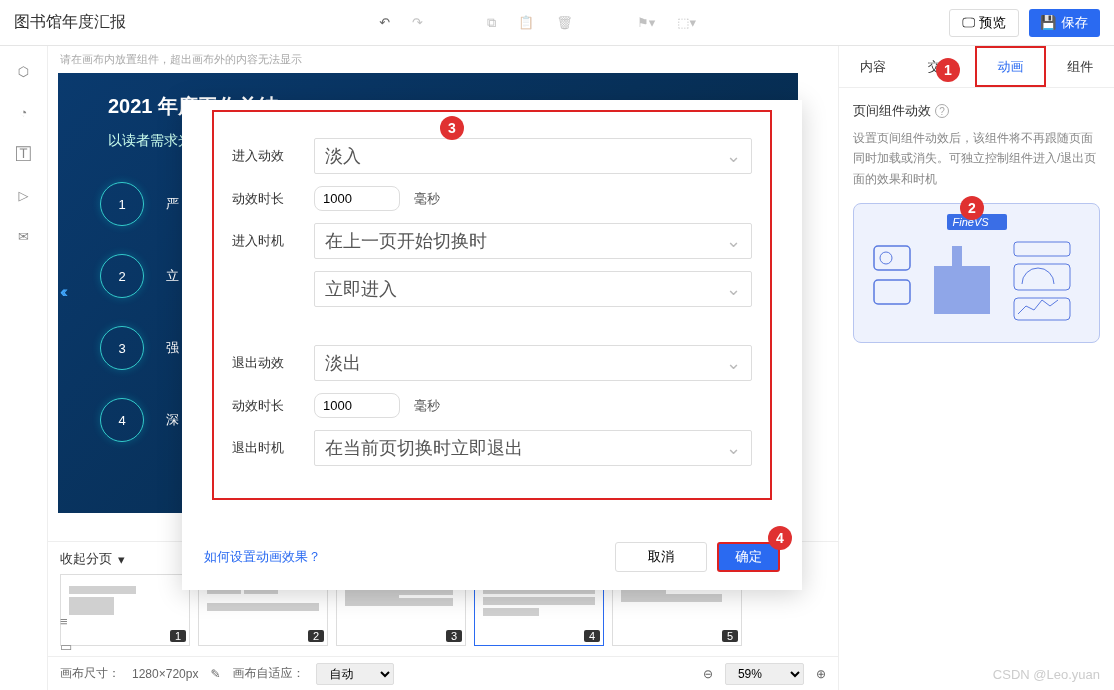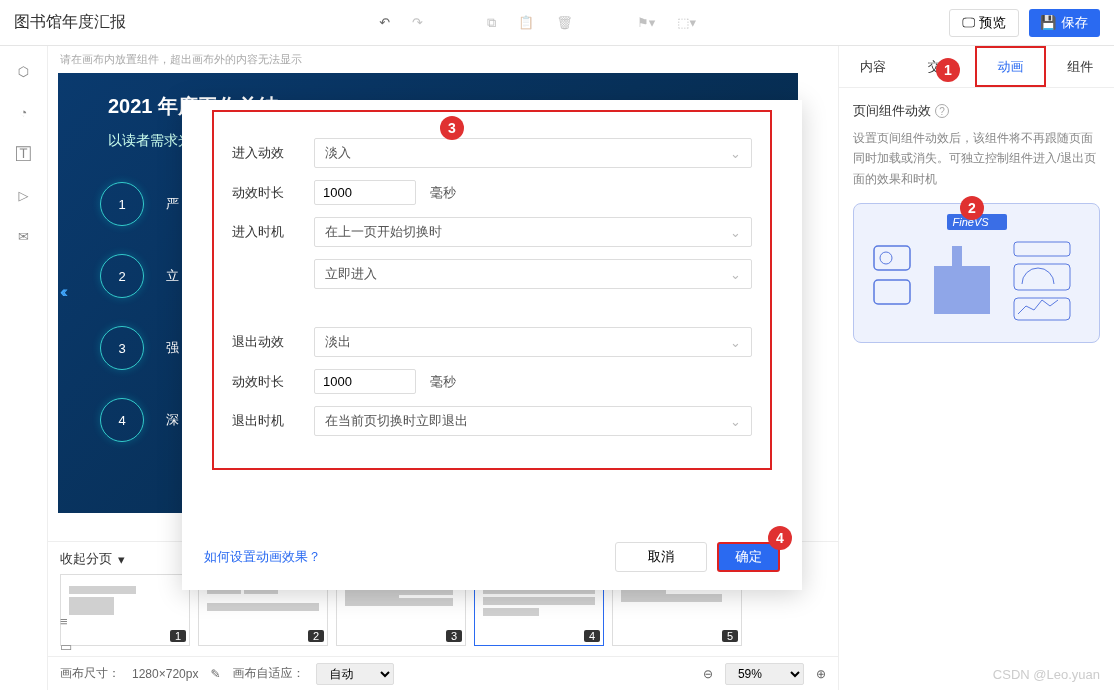--- a/index.html
+++ b/index.html
@@ -58,23 +58,23 @@
 
 
 .modal { position: absolute; left: 182px; top: 100px; width: 620px; height: 490px; background: #fff; box-shadow: 0 4px 24px rgba(0,0,0,.18); z-index: 50; display: flex; flex-direction: column; }
 .modal-head { padding: 18px 22px 10px; display: flex; align-items: center; }
 .modal-head .mtitle { font-size: 15px; }
 .modal-head .close { margin-left: auto; font-size: 18px; cursor: pointer; }
 .modal-body { padding: 10px 30px; flex: 1; }
 .form-box { border: 2px solid #d22; padding: 14px 18px 20px; }
 .frow { display: flex; align-items: center; margin: 12px 0; gap: 14px; }
 .frow .flabel { width: 68px; font-size: 13px; color: #333; }
-.sel { flex: 1; border: 1px solid #ddd; padding: 5px 10px; border-radius: 2px; font-size: 13px; color: #555; display: flex; justify-content: space-between; align-items: center; cursor: pointer; }
+.sel { flex: 1; border: 1px solid #ddd; padding: 5px 10px; border-radius: 2px; font-size: 18px; color: #555; display: flex; justify-content: space-between; align-items: center; cursor: pointer; }
 .sel .caret { color: #bbb; }
-.inp { width: 102px; border: 1px solid #ddd; padding: 4px 8px; border-radius: 2px; font-size: 13px; }
+.inp { width: 86px; border: 1px solid #ddd; padding: 4px 8px; border-radius: 8px; font-size: 13px; }
 .unit { font-size: 13px; color: #555; }
 .hr { height: 14px; }
 .modal-foot { padding: 12px 22px 18px; display: flex; align-items: center; }
 .link { color: #2a6af1; cursor: pointer; font-size: 13px; }
 .modal-foot .sp { flex: 1; }
 .btn-cancel { border: 1px solid #ddd; background: #fff; padding: 5px 32px; border-radius: 3px; cursor: pointer; margin-right: 10px; }
 .btn-ok { background: #2a6af1; color: #fff; border: 2px solid #d22; padding: 4px 16px; border-radius: 3px; cursor: pointer; }
 
 
 .redbadge { width: 24px; height: 24px; background: #d92; background: #e03131; color: #fff; border-radius: 50%; display: flex; align-items: center; justify-content: center; font-weight: bold; font-size: 14px; position: absolute; z-index: 100; }

